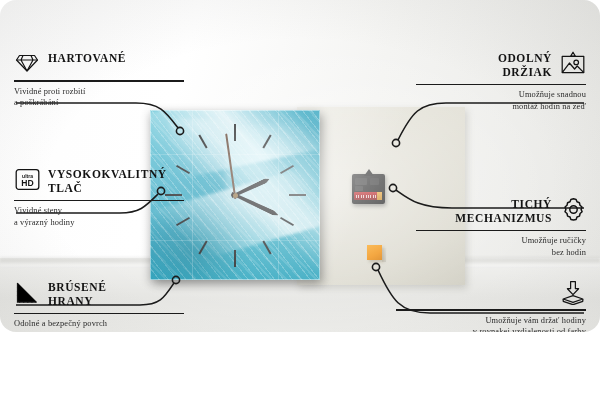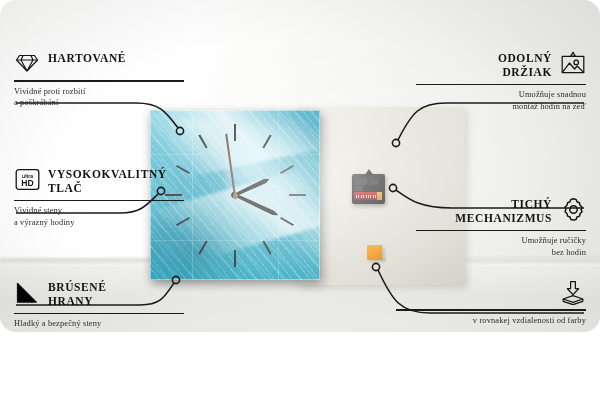--- a/index.html
+++ b/index.html
@@ -255,21 +255,21 @@
           </g>
         </svg>
       </span>
       <div class="f-title">
         <div>BRÚSENÉ</div>
         <div>HRANY</div>
       </div>
     </div>
     <div class="f-rule"></div>
     <div class="f-sub">
-      <div>Hladký a bezpečný steny</div>
+      <div>Odolné a bezpečný povrch</div>
     </div>
   </div>
 
   <div class="feat right" style="left:416px;top:50px;">
     <div class="f-head">
       <span class="f-icon">
         <svg width="26" height="24" viewBox="0 0 26 24">
           <g fill="none" stroke="#141414" stroke-width="1.25" stroke-linejoin="round">
             <path d="M13 1.2 10.6 5.2h4.8z"></path>
             <rect x="2.2" y="5.4" width="21.6" height="16.2"></rect>
@@ -319,17 +319,18 @@
           <g fill="none" stroke="#141414" stroke-width="1.25" stroke-linejoin="round">
             <path d="M10.6 1.5h4.8v7.2h3.2L13 14.6 7.4 8.7h3.2z"></path>
             <path d="M13 15.6 3.2 19l9.8 3.4L22.8 19z"></path>
             <path d="M3.2 19v2.3l9.8 3.4 9.8-3.4V19"></path>
           </g>
         </svg>
       </span>
     </div>
     <div class="f-rule"></div>
     <div class="f-sub">
+      <div>Umožňuje vám držať hodiny</div>
       <div>v rovnakej vzdialenosti od farby</div>
     </div>
   </div>
 
 </div>
 
 </body></html>

